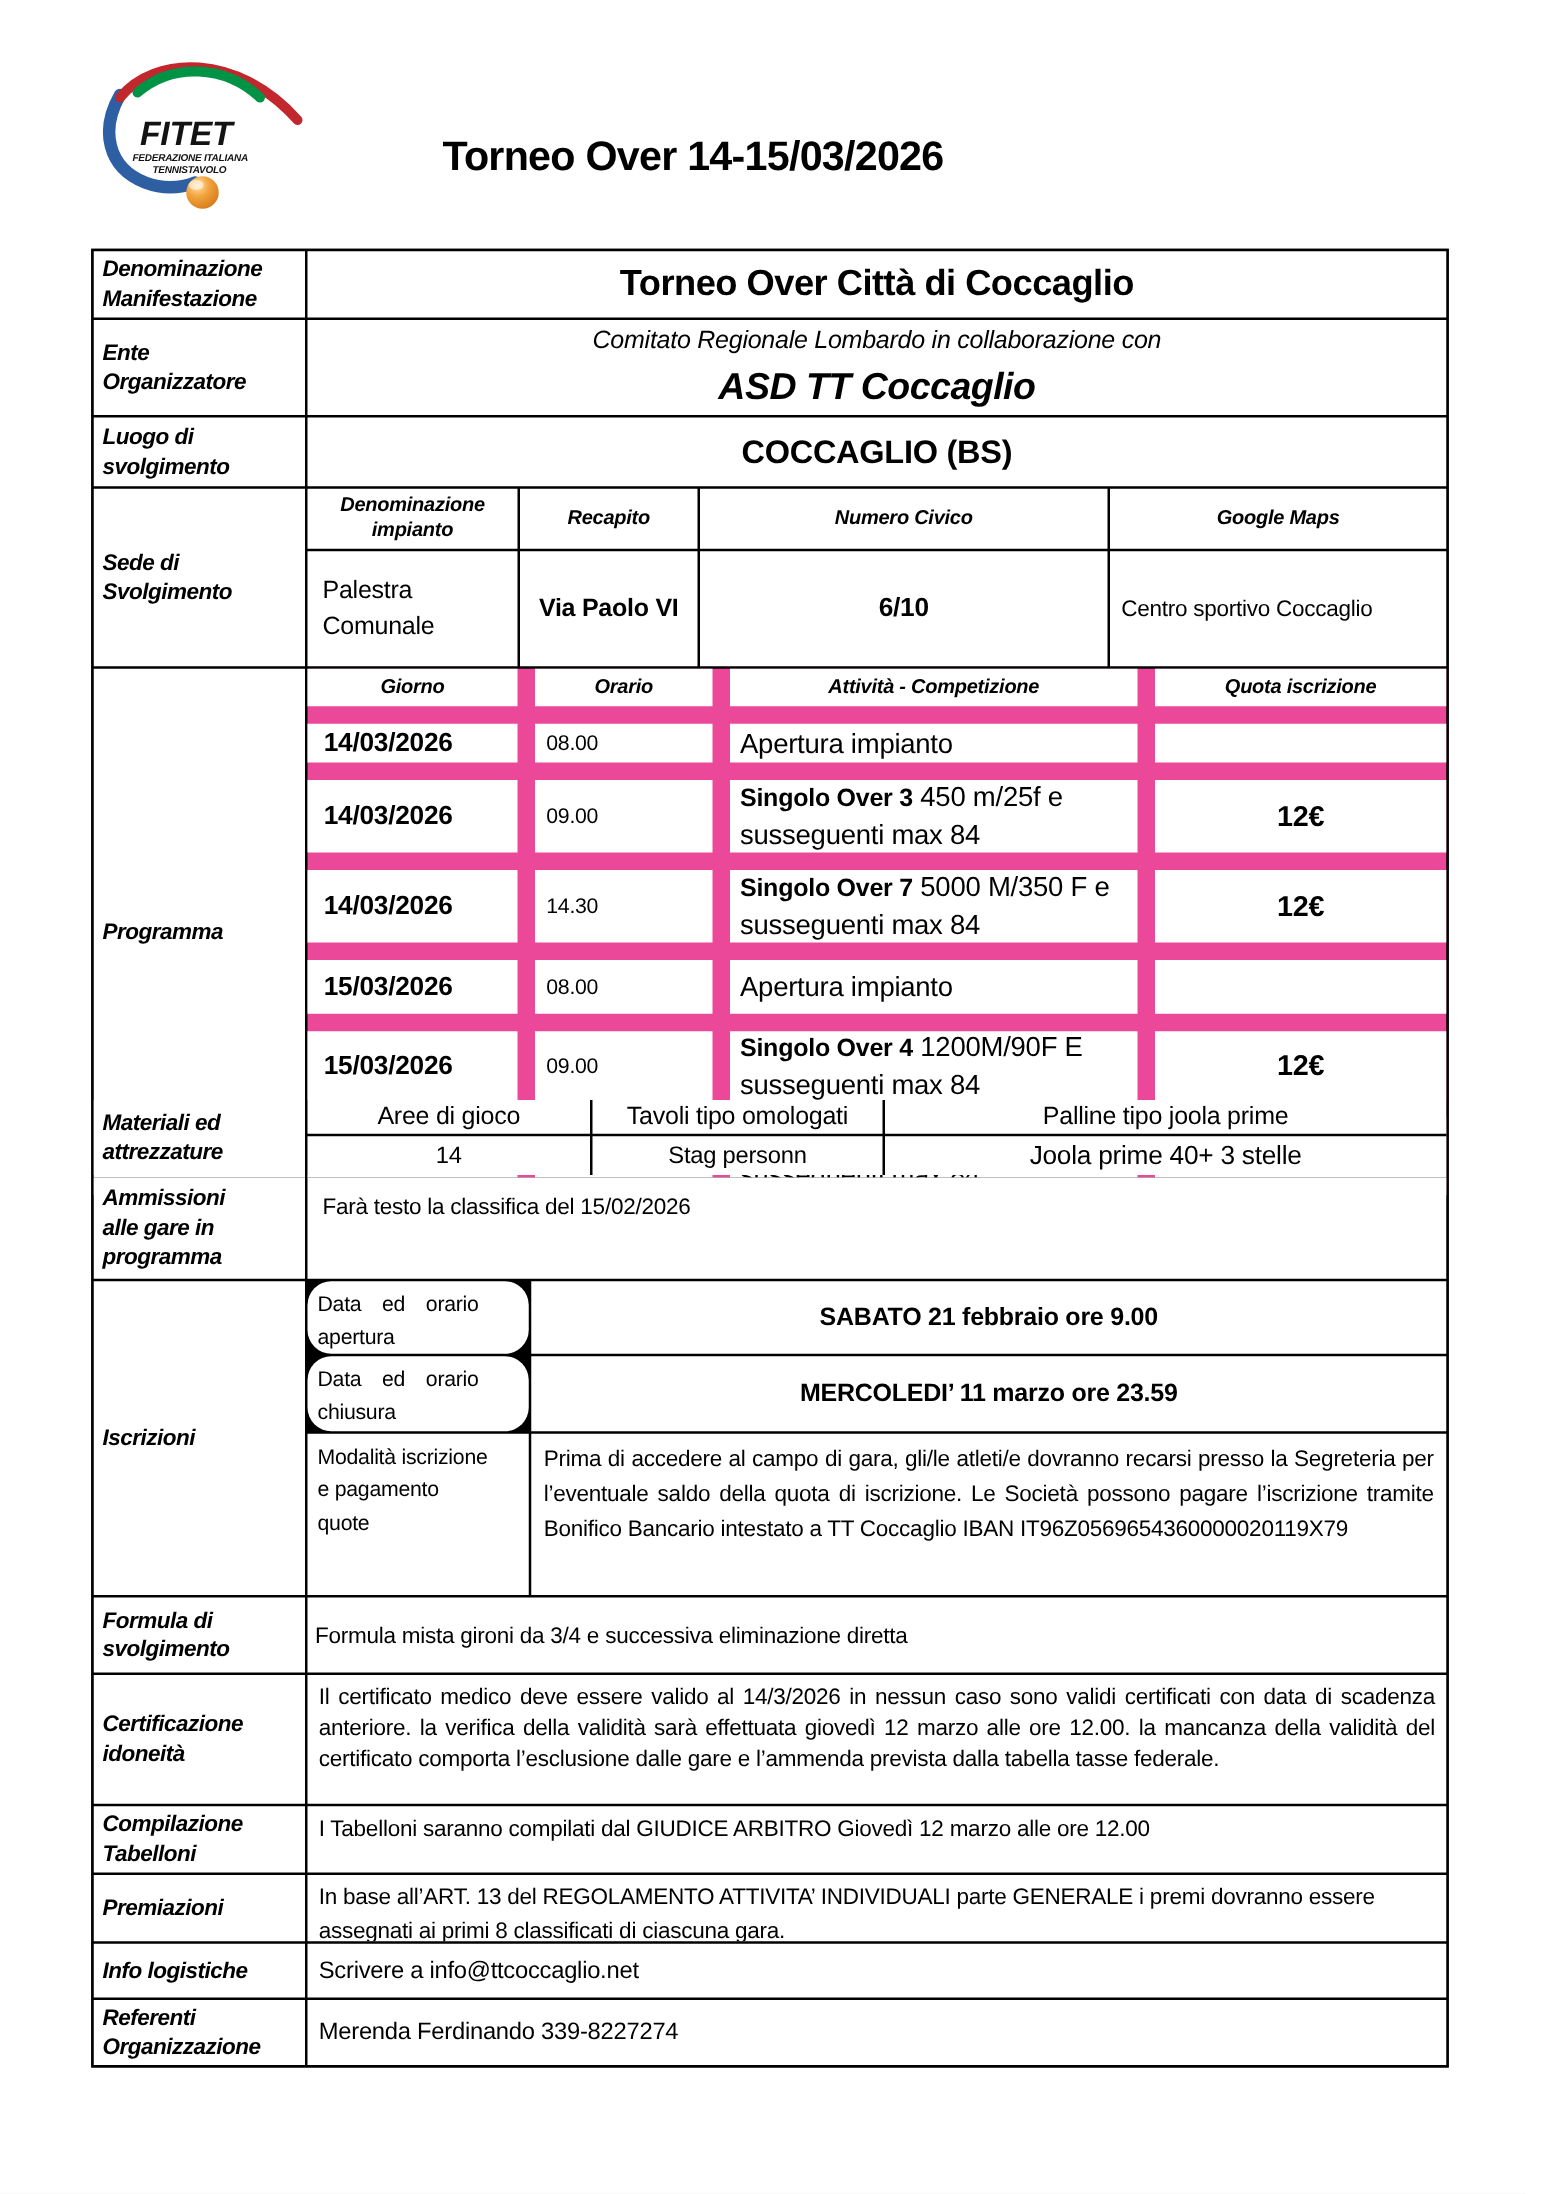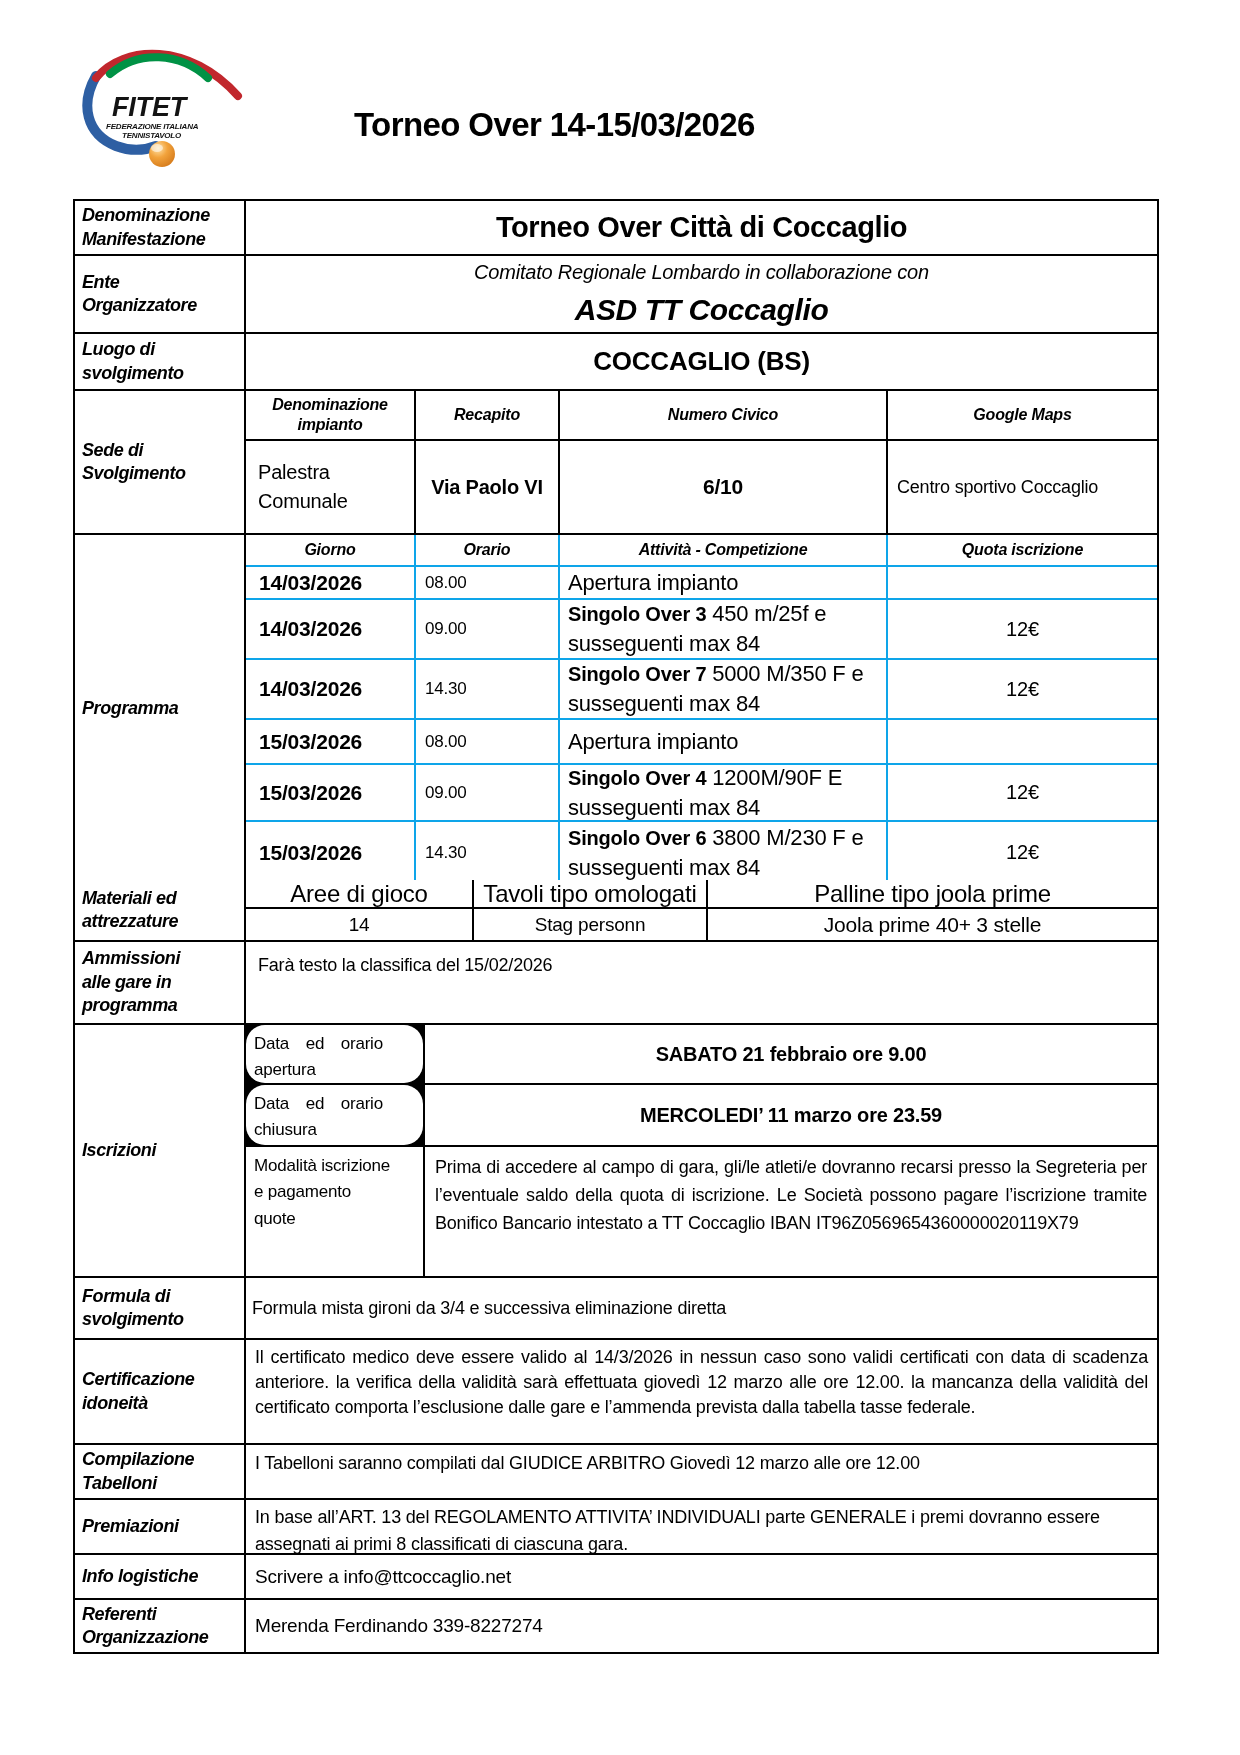--- a/index.html
+++ b/index.html
@@ -51,36 +51,36 @@
   }
   .sh { font-weight:bold; font-style:italic; font-size:16px; line-height:1.25; }
   .sede-impianto { font-size:20px; padding-left:12px; line-height:1.45; }
   .sede-recapito { font-size:20px; font-weight:bold; }
   .sede-civico   { font-size:21px; font-weight:bold; }
   .sede-maps     { font-size:18px; padding-left:9px; }
 
   .prog-grid {
     display:grid; grid-template-columns:168px 142px 326px 1fr;
     grid-template-rows:30px 31px 58px 58px 43px 55px 1fr;
-    gap:2px; background:#0ea5e9; height:100%;
+    gap:14px; background:#ec4899; height:100%;
   }
   .ph { font-weight:bold; font-style:italic; font-size:16px; }
   .pc-date { font-size:21px; font-weight:bold; padding-left:13px; display:flex; align-items:center; }
   .pc-time { font-size:17px; padding-left:9px; display:flex; align-items:center; }
   .pc-act  { display:flex; flex-direction:column; justify-content:center; padding:1px 8px; line-height:1.35; }
   .act-b { font-weight:bold; font-size:20px; }
   .act-r, .act-l2 { font-size:22px; }
-  .pc-quota { font-size:20px; font-weight:normal; display:flex; align-items:center; justify-content:center; }
+  .pc-quota { font-size:23px; font-weight:bold; display:flex; align-items:center; justify-content:center; }
 
   
   .mat-grid {
     display:grid; grid-template-columns:226px 232px 1fr;
     grid-template-rows:27px 1fr; gap:2px; background:#000; height:100%;
   }
-  .mh { font-size:24px; }
+  .mh { font-size:20px; }
   .mv { font-size:19px; }
   .mv-big { font-size:21px; }
 
   
   .v-ammissioni { font-size:18px; padding:13px 12px 0; }
   .v-formula { font-size:18px; padding-left:6px; }
   .v-cert { font-size:18px; line-height:1.38; padding:5px 9px; }
   .v-tess { font-size:18px; line-height:1.6; padding-left:9px; }
   .v-comp { font-size:18px; padding:8px 9px 0; }
   .v-prem { font-size:18px; line-height:1.5; padding:4px 9px; }

